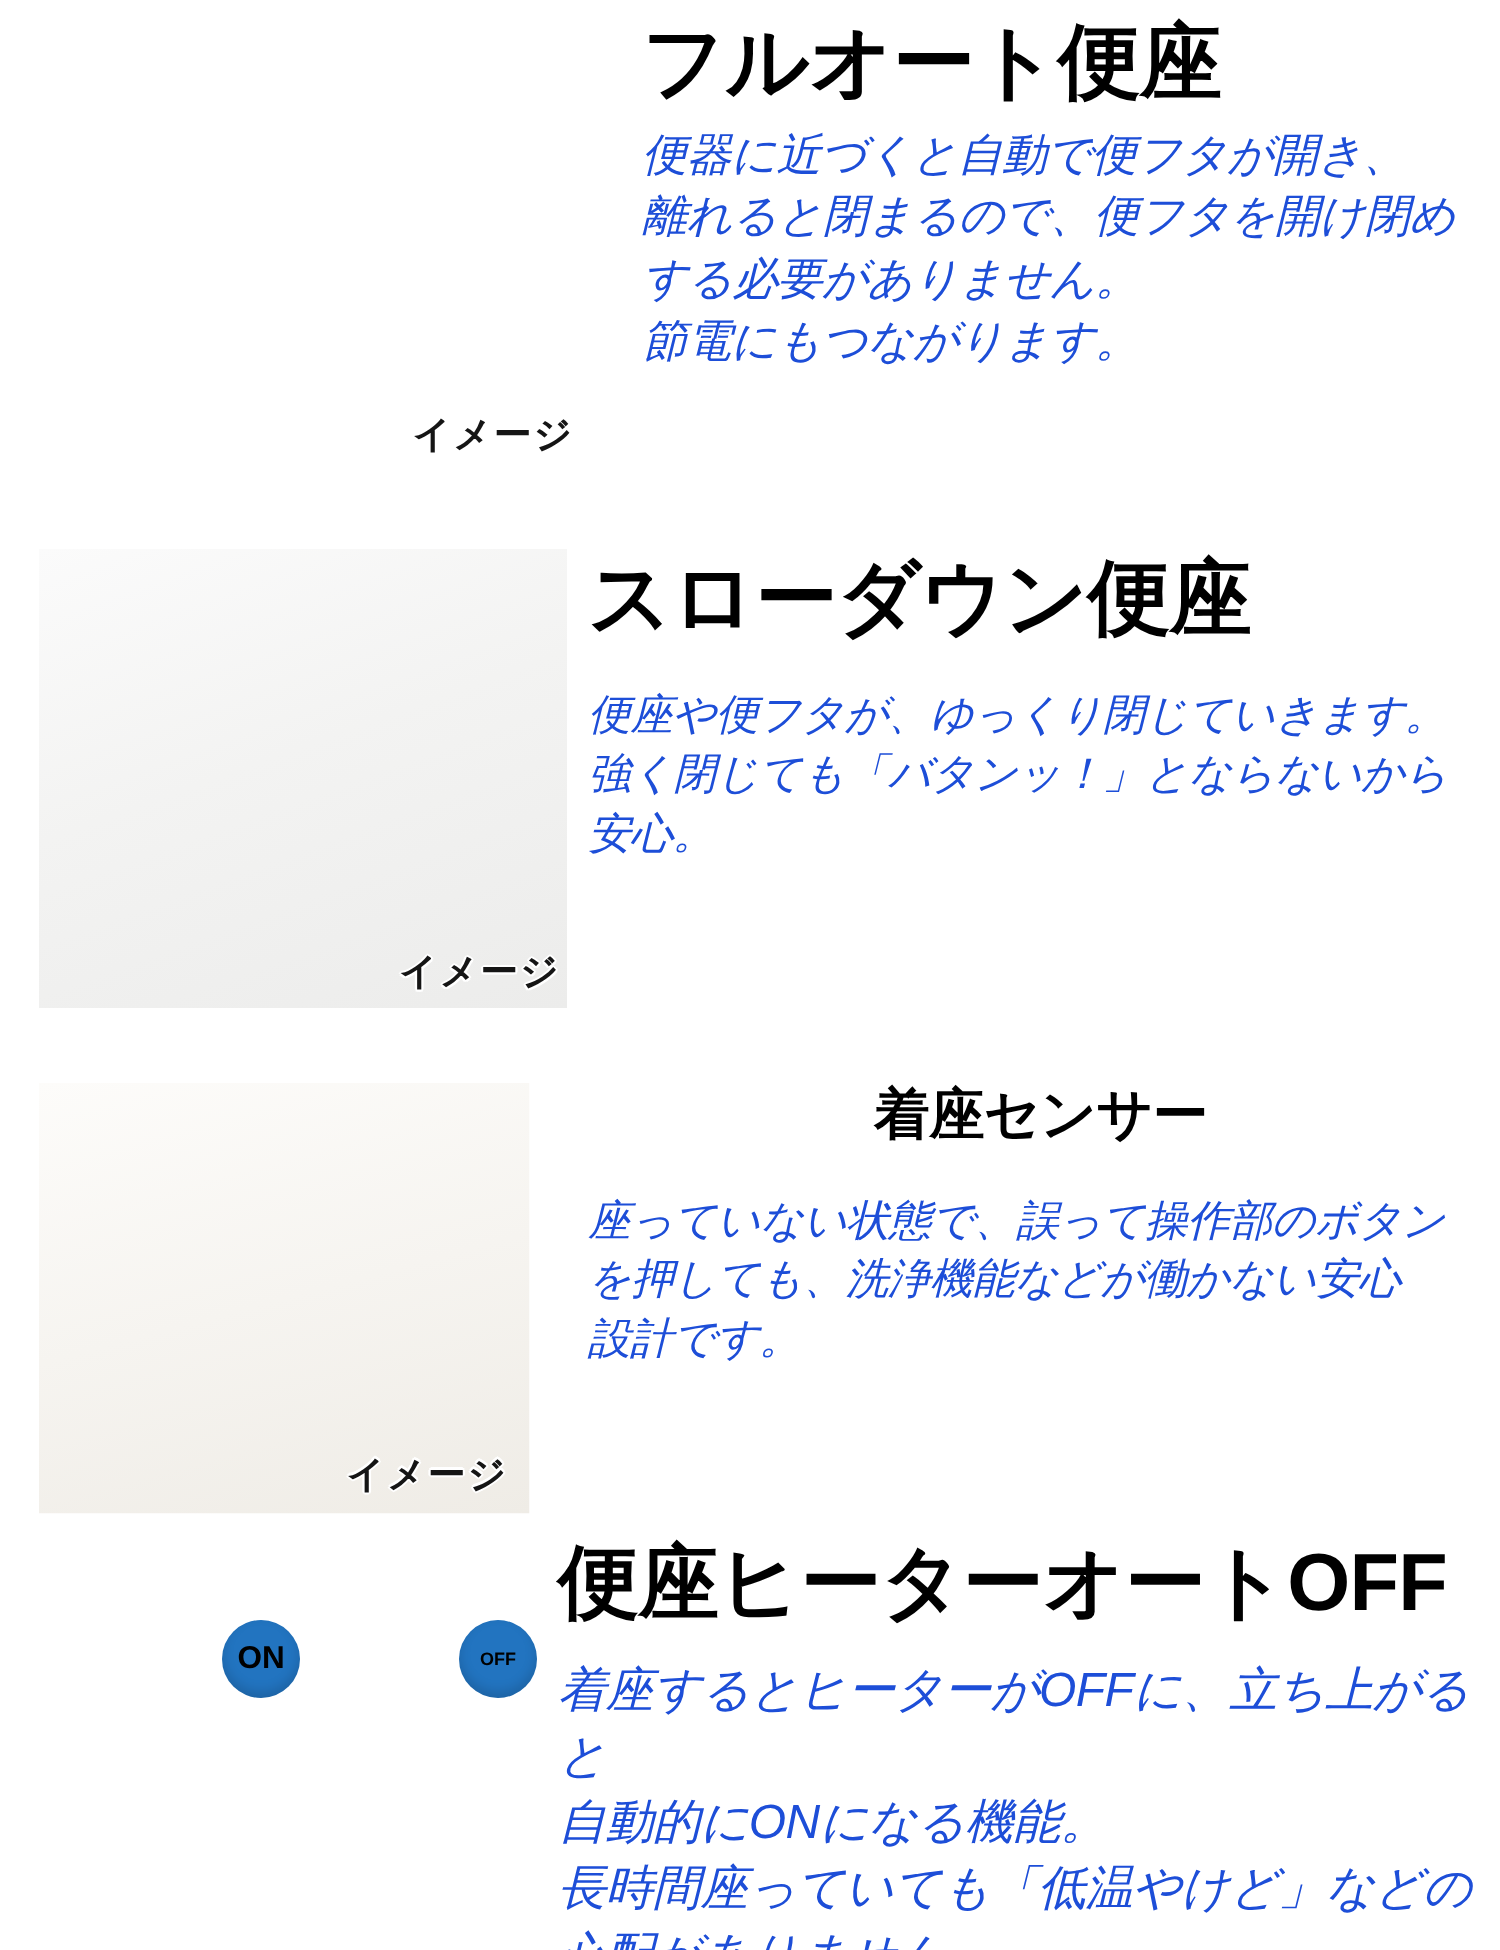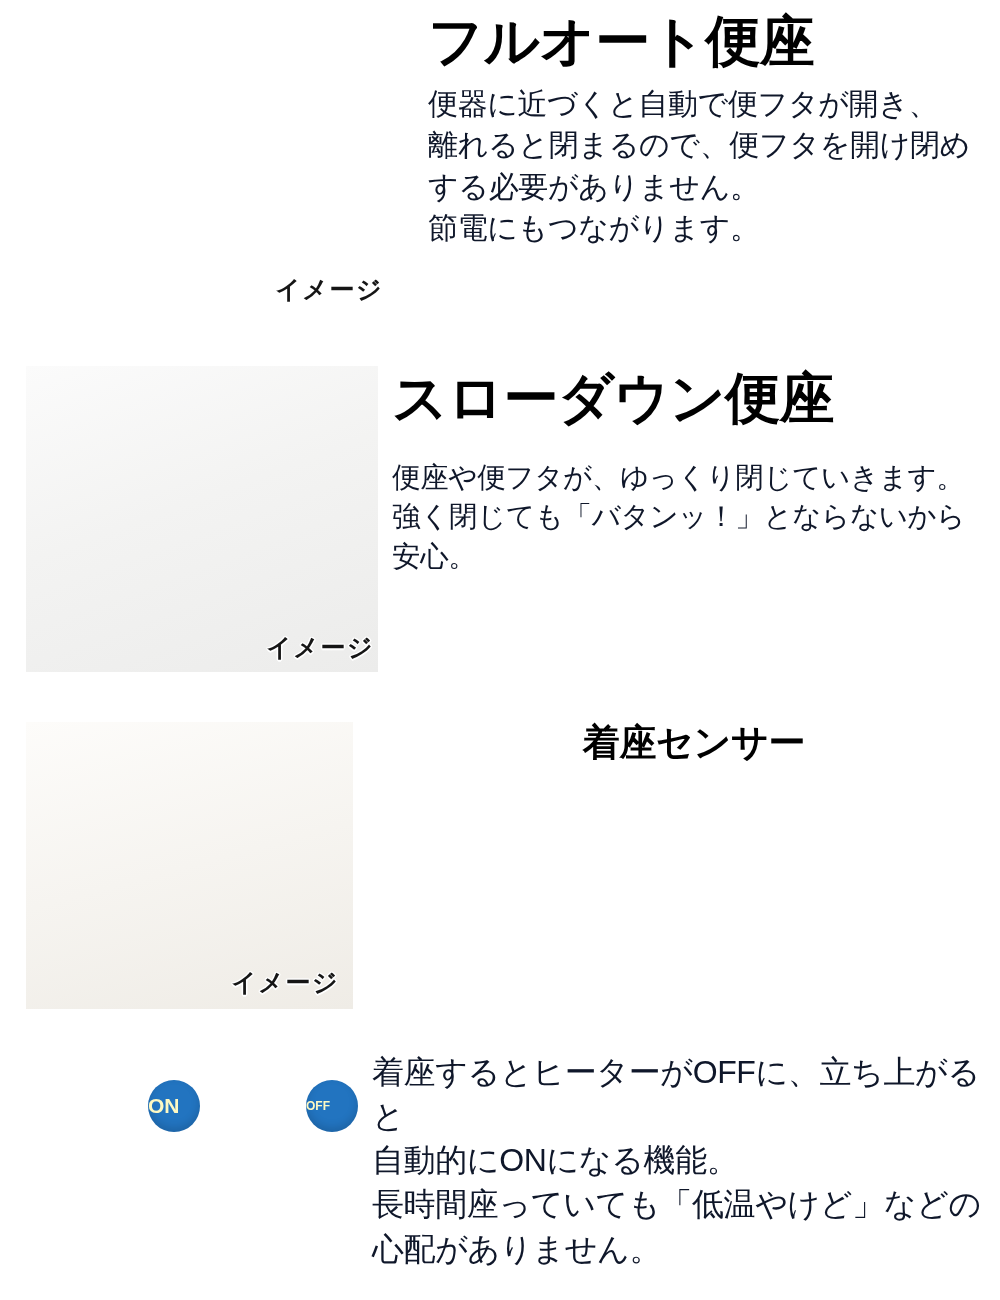--- a/index.html
+++ b/index.html
@@ -38,25 +38,26 @@
   }
   .sec-title {
     font-weight: bold;
     color: #000000;
     letter-spacing: -0.01em;
     line-height: 1.0;
     white-space: nowrap;
     margin: 0;
   }
   .sec-body {
-    color: #0f172a;
+    color: #1d4ed8;
     line-height: 1.38;
     margin: 0;
     white-space: pre-line;
     letter-spacing: -0.012em;
+    font-style: italic;
   }
 
   
   #section-1 { top: 0; height: 345px; }
   #fig-1 {
     left: 0; top: 0; width: 395px; height: 332px;
     background: #ffffff;
   }
   #txt-1 { left: 428px; top: 14px; width: 566px; }
   #txt-1 .sec-title { font-size: 55px; font-family: Liberation Serif, serif; }
@@ -116,21 +117,22 @@
   }
 
   svg { display: block; }
 
   
   .badge {
     position: absolute;
     border-radius: 50%;
     display: flex;
     align-items: center;
-    color: #fef9c3;
+    justify-content: center;
+    color: #000000;
     font-weight: bold;
     font-family: "Liberation Sans", sans-serif;
     box-shadow: inset 0 -4px 8px rgba(0,0,0,.15);
   }
 </style>
 </head>
 <body>
 
 <div class="page">
 
@@ -284,20 +286,23 @@
         <path d="M42 190 L288 148 L292 160 L46 202 Z" fill="#f3f2ee" stroke="#e2e0da" stroke-width="0.8"></path>
 
         <rect x="82" y="196" width="22" height="5" rx="2" fill="#e6e4de"></rect>
       </svg>
 
       <div class="imeji" style="right:14px;bottom:10px;">イメージ</div>
     </div>
 
     <div class="sec-text" id="txt-3">
       <h2 class="sec-title">着座センサー</h2>
+      <p class="sec-body">座っていない状態で、誤って操作部のボタン
+を押しても、洗浄機能などが働かない安心
+設計です。</p>
     </div>
   </div>
 
   <div class="section" id="section-4">
 
     <div class="sec-figure" id="fig-4">
       <div class="photo plain"></div>
 
       <svg width="370" height="240" viewBox="0 0 370 240">
         <defs>
@@ -358,20 +363,21 @@
       <div class="badge" style="left:134px; top:22px; width:52px; height:52px; font-size:21px; background:#2274c0;">
         <span>ON</span>
       </div>
 
       <div class="badge" style="left:292px; top:22px; width:52px; height:52px; font-size:12px; background:#2274c0;">
         <span>OFF</span>
       </div>
     </div>
 
     <div class="sec-text" id="txt-4">
+      <h2 class="sec-title">便座ヒーターオートOFF</h2>
       <p class="sec-body">着座するとヒーターがOFFに、立ち上がると
 自動的にONになる機能。
 長時間座っていても「低温やけど」などの
 心配がありません。</p>
     </div>
   </div>
 
 </div>
 
 </body></html>

